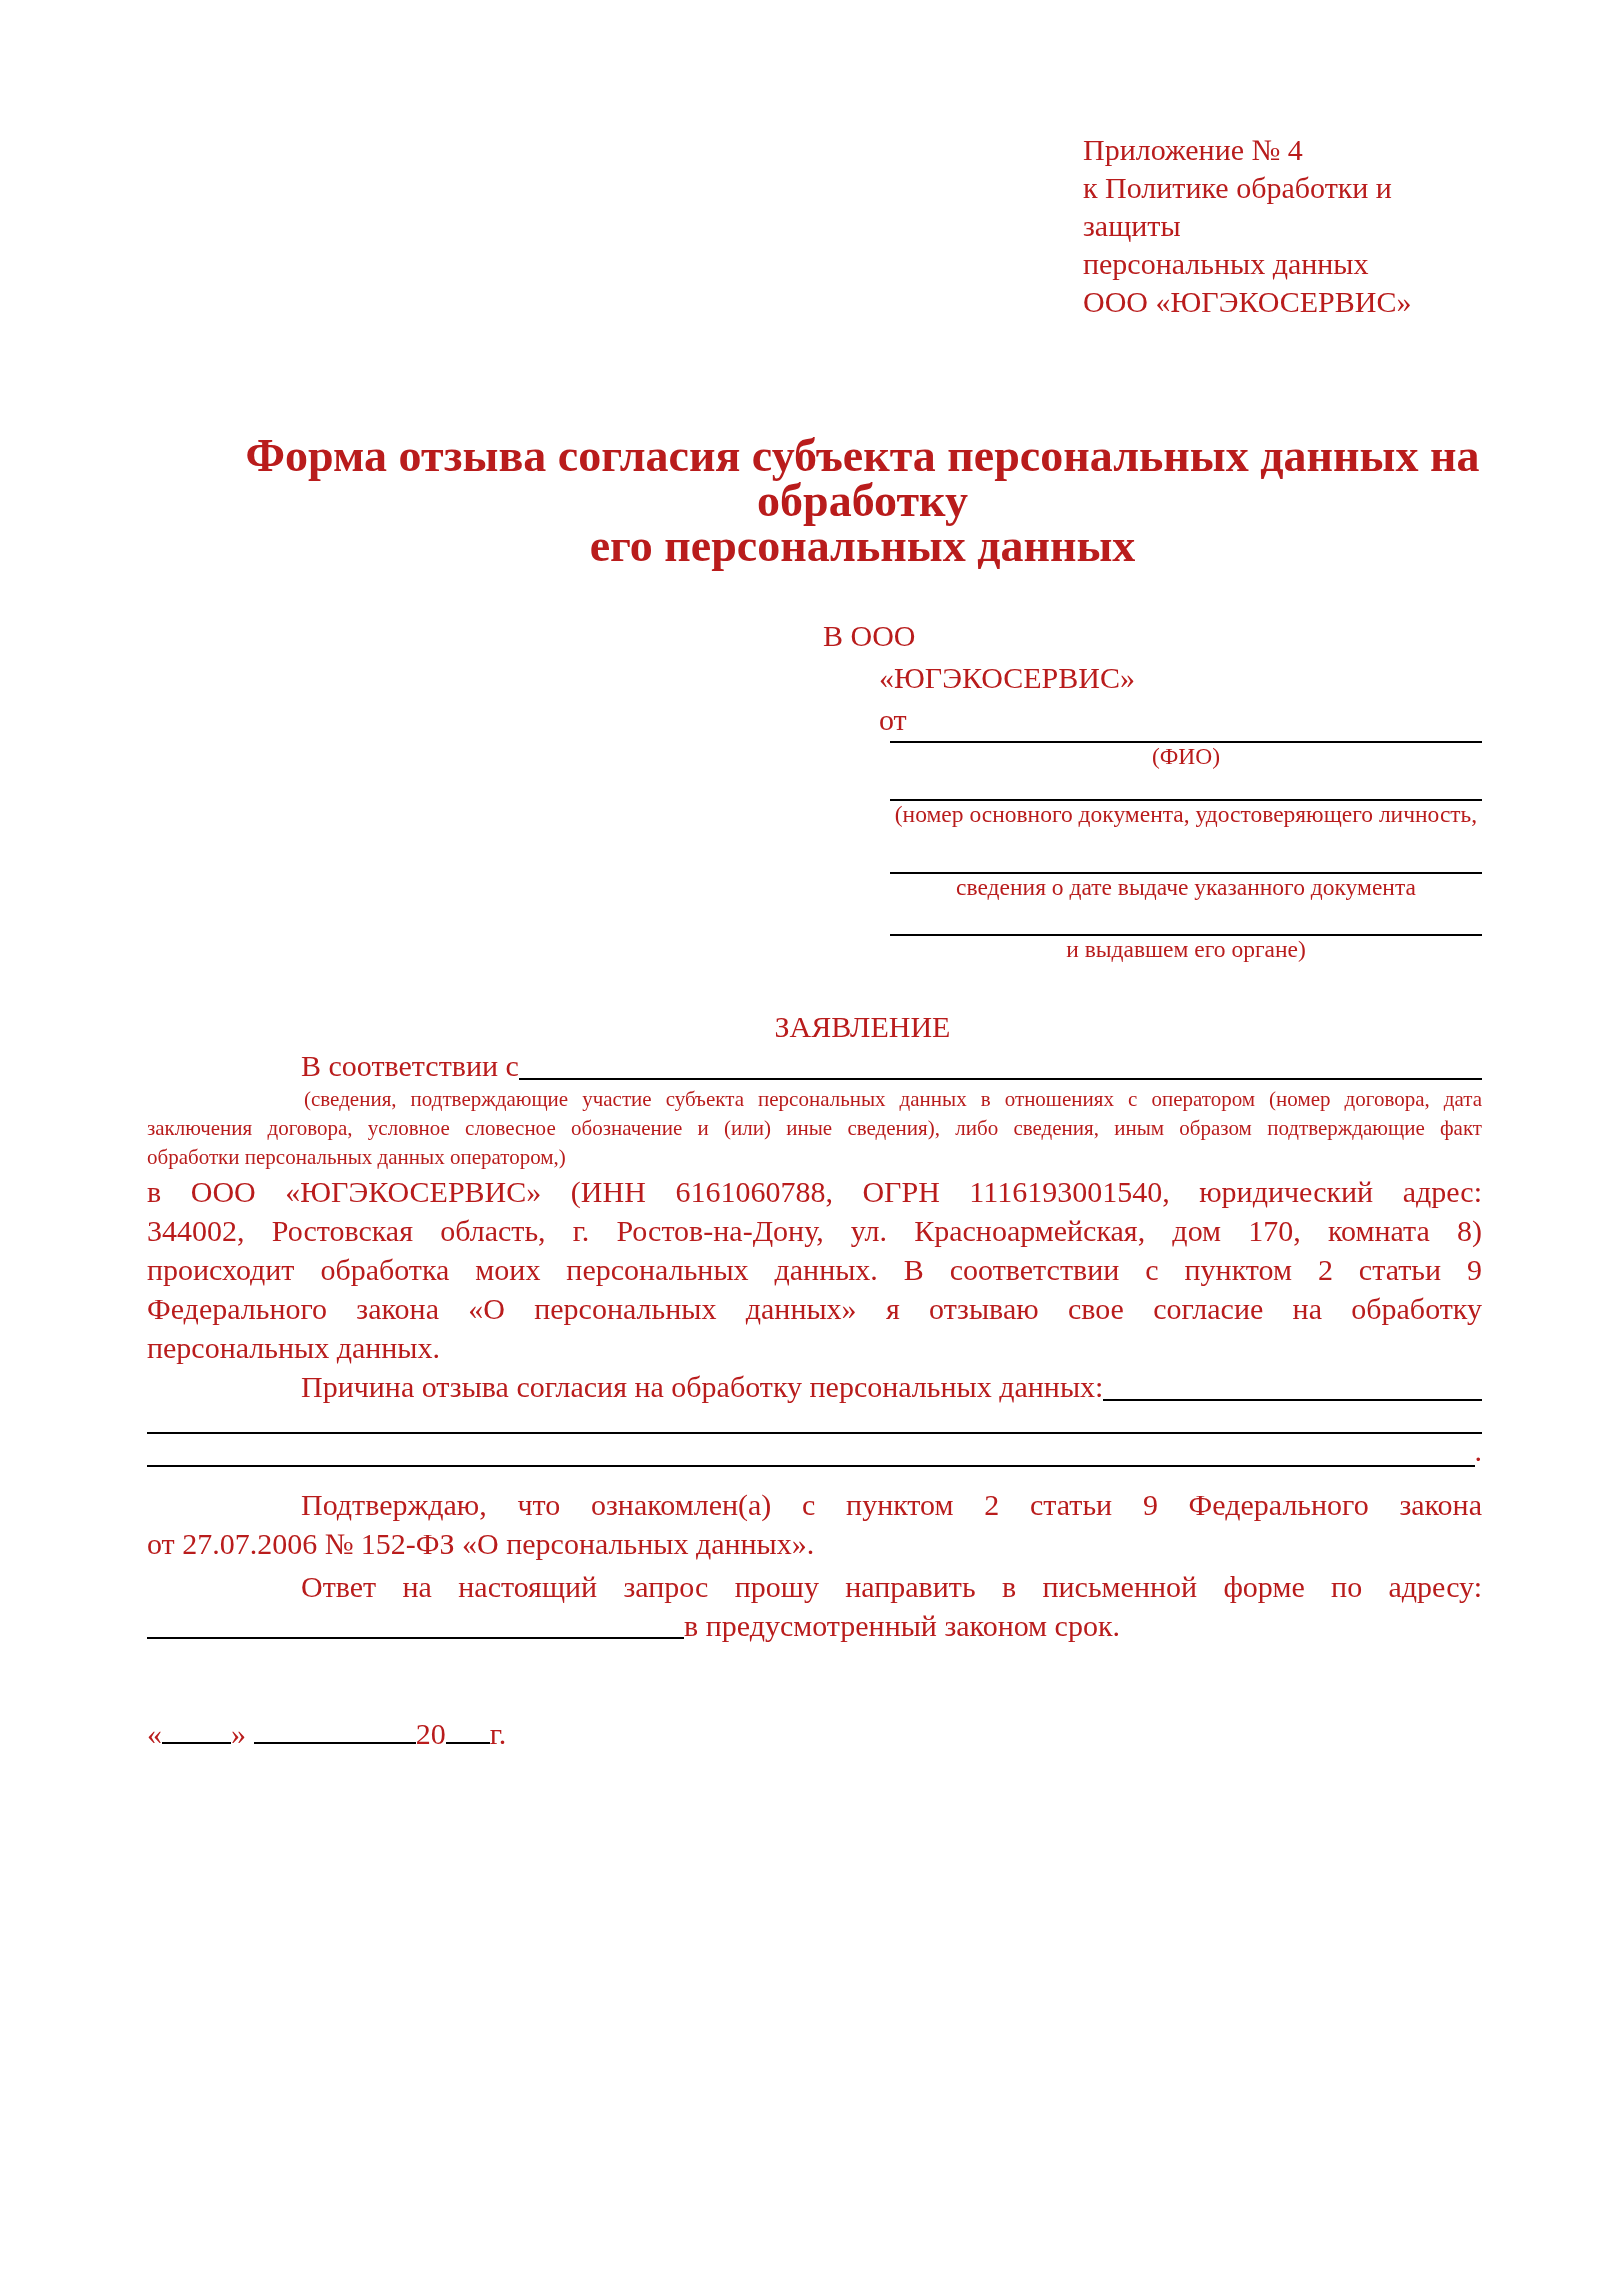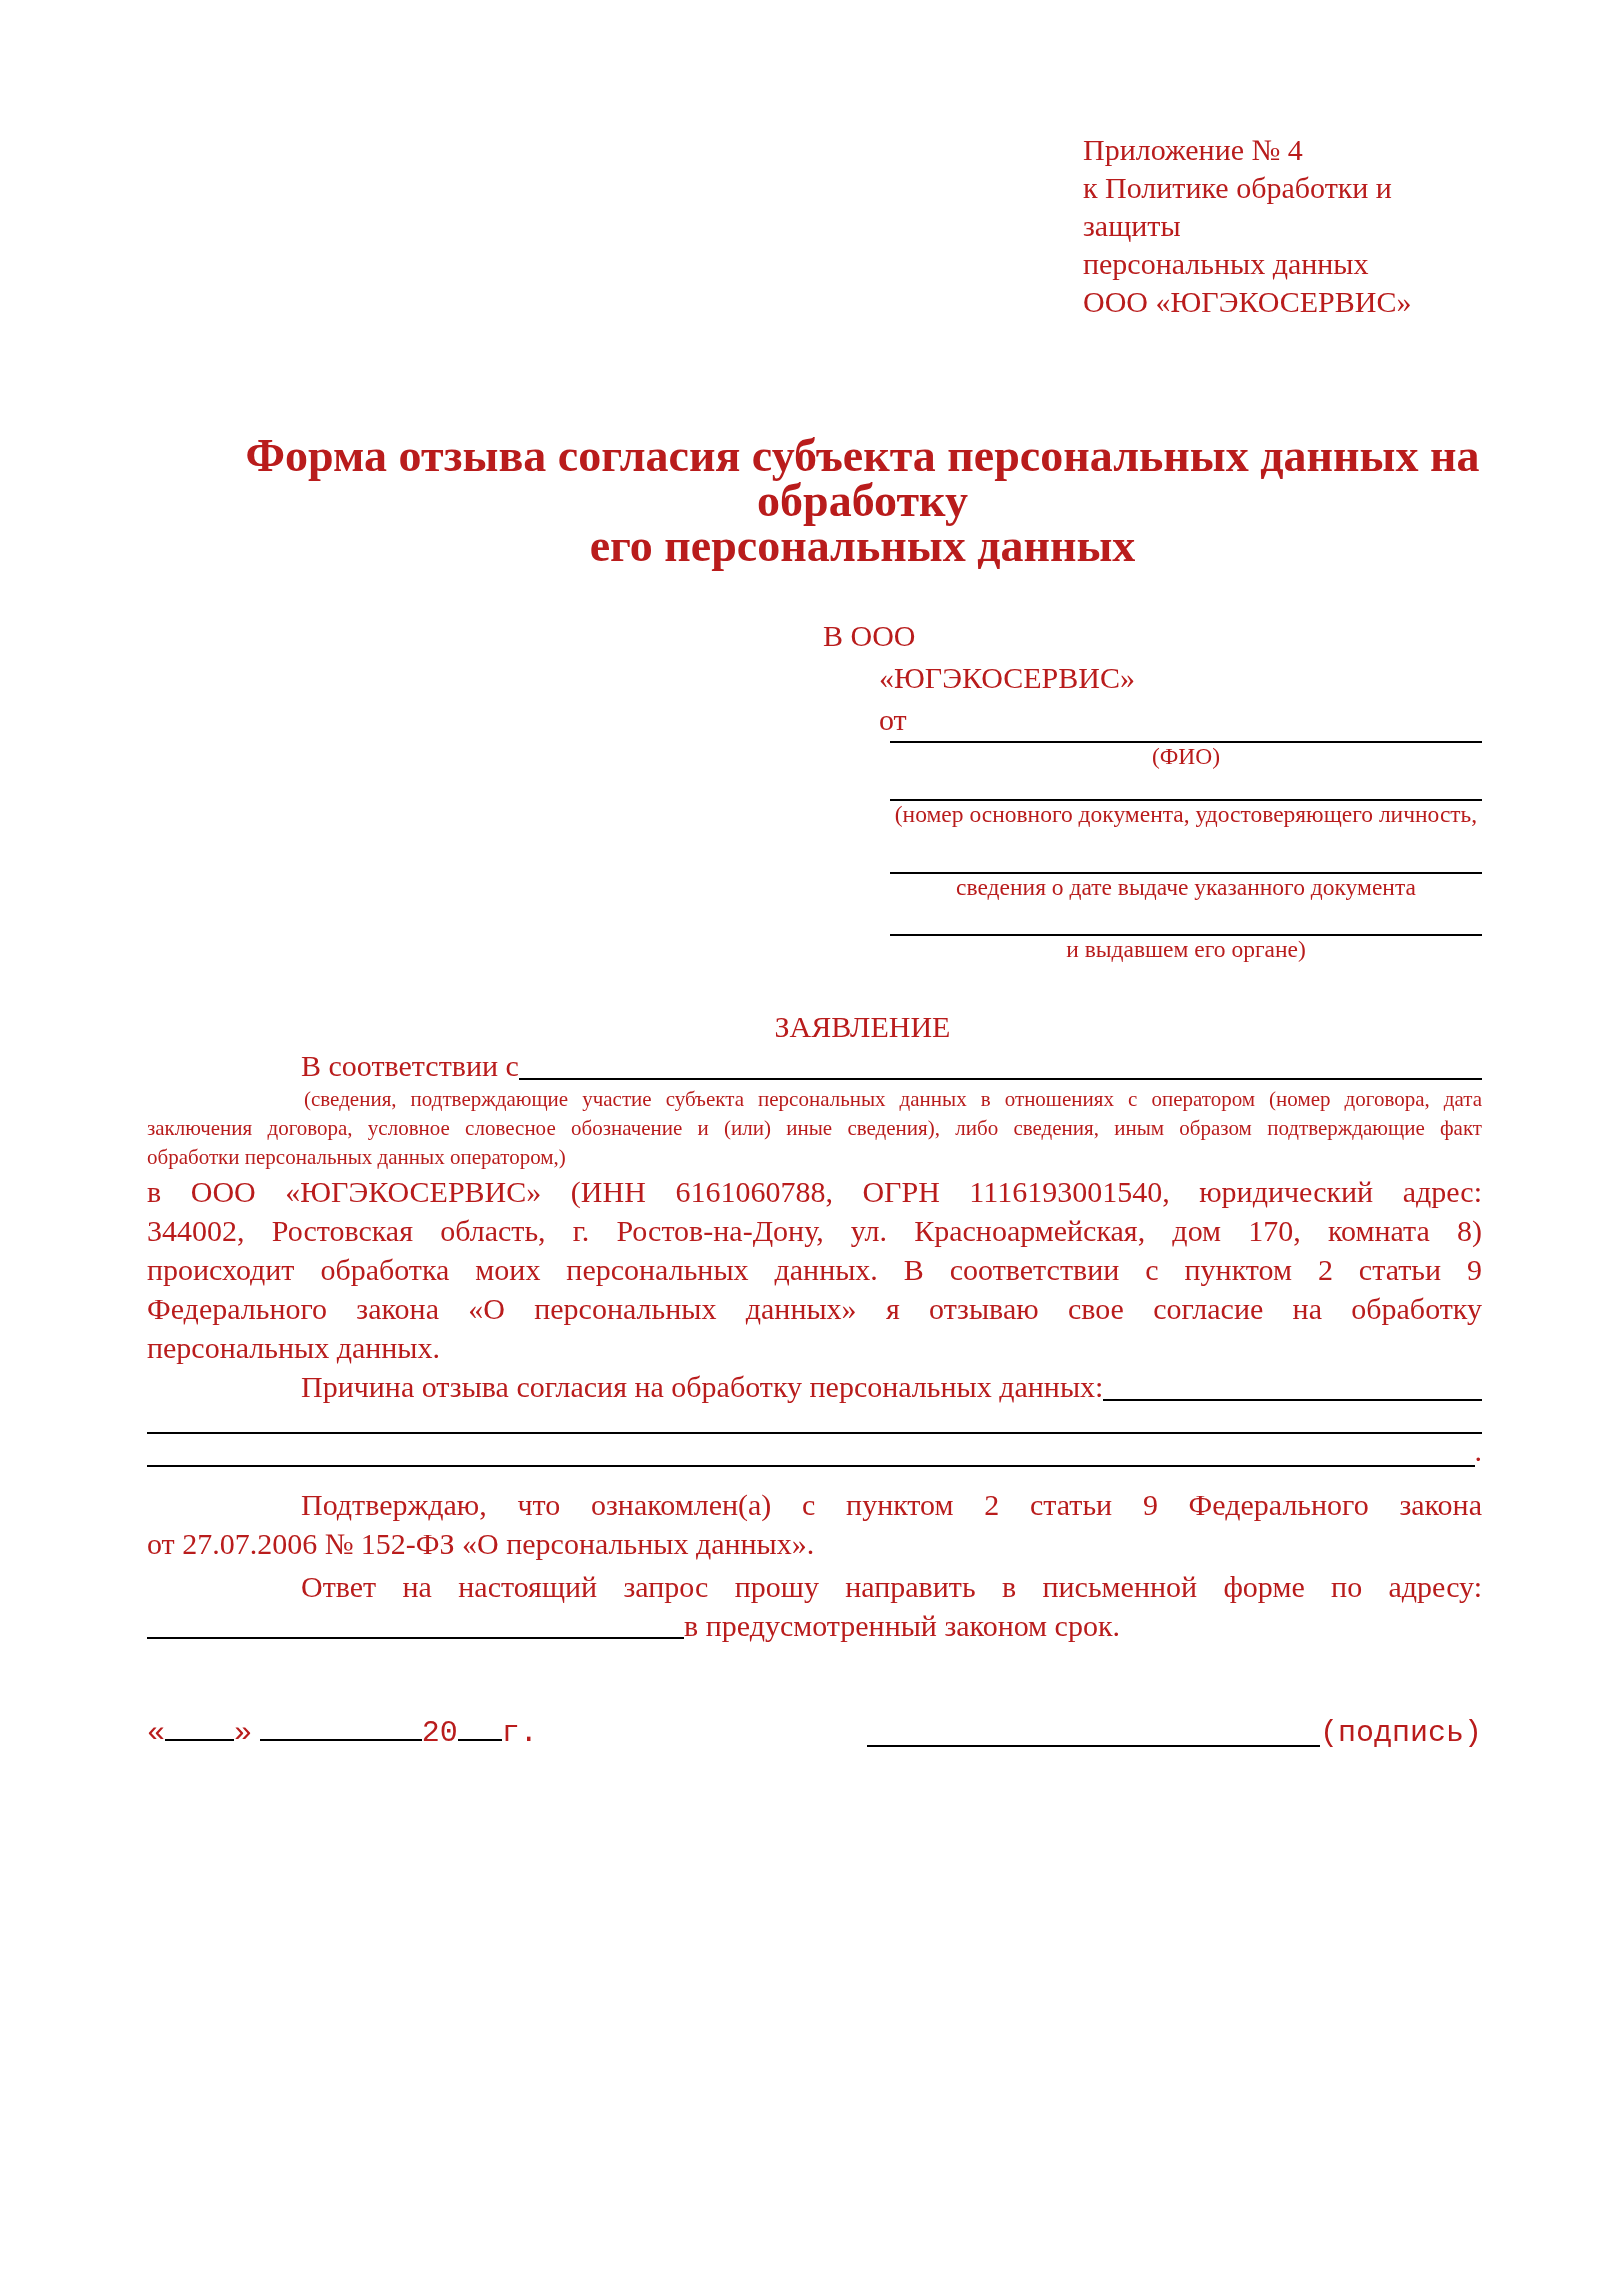--- a/index.html
+++ b/index.html
@@ -41,21 +41,21 @@
   .ruleB{display:flex;height:33px;}
   .ruleB .fillb{flex:1;border-bottom:2.9px solid #000;}
   .ruleB .dot{line-height:33px;}
 
   .confirm-first{margin-top:17.6px;}
   .reply-first{margin-top:3.9px;}
 
   .reply-row{display:flex;align-items:flex-end;}
   .u-reply{width:537px;border-bottom:2.9px solid #000;margin-bottom:5.9px;}
 
-  .footer-row{margin-top:69px;display:flex;justify-content:space-between;align-items:center;font-family:Liberation Mono, monospace;}
+  .footer-row{margin-top:69px;display:flex;justify-content:space-between;align-items:center;}
   .ub{display:inline-block;height:5.9px;border-bottom:2.9px solid #000;}
   .ub-day{width:69px;}
   .ub-month{width:162px;margin-left:7.8px;}
   .ub-year{width:44px;}
   .sig-group{display:flex;align-items:flex-end;}
   .u-sig{width:453px;border-bottom:2.9px solid #000;margin-bottom:5.9px;}
 </style>
 </head>
 <body>
 
@@ -130,21 +130,17 @@
     <div class="reply-first ti just">Ответ на настоящий запрос прошу направить в письменной форме по адресу:</div>
     <div class="reply-row">
       <span class="u-reply"></span>
       <span>в предусмотренный законом срок.</span>
     </div>
 
     <div class="footer-row">
       <div>
         <span>«</span><span class="ub ub-day"></span><span>»</span><span class="ub ub-month"></span><span>20</span><span class="ub ub-year"></span><span>г.</span>
       </div>
-      <div class="sig-group">
-        <span class="u-sig"></span>
-        <span>(подпись)</span>
-      </div>
     </div>
 
   </div>
 </div>
 
 
 </body></html>

